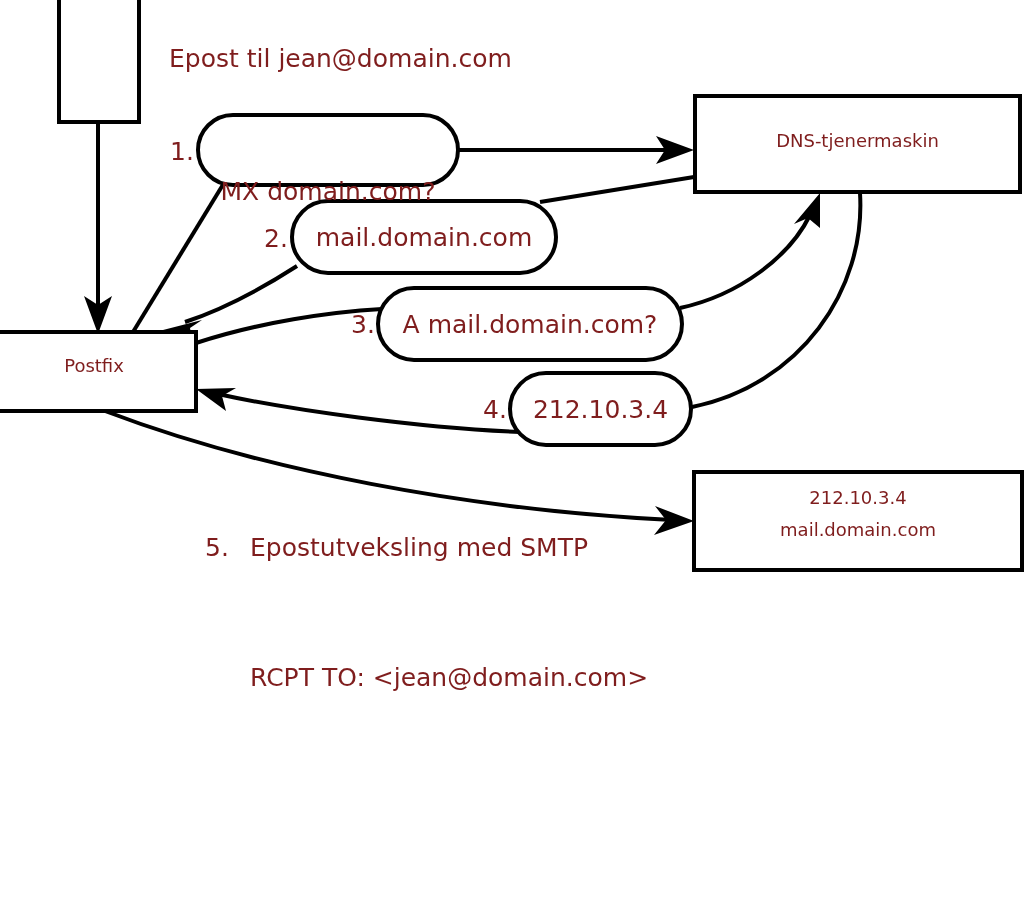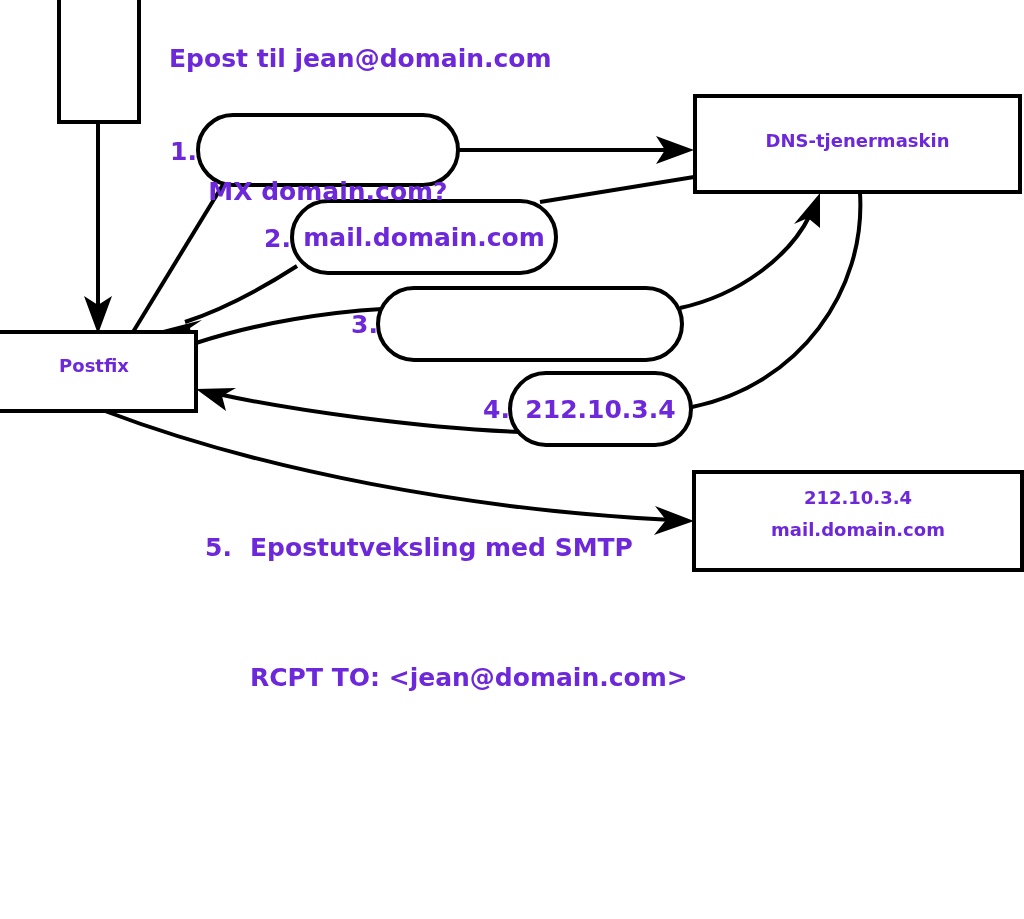--- a/index.html
+++ b/index.html
@@ -41,24 +41,23 @@
     stroke-width: 4;
     stroke-linecap: butt;
   }
   .arrowhead {
     fill: #000000;
     stroke: none;
   }
   .lbl {
     position: absolute;
     font-family: "DejaVu Sans", sans-serif;
-    color: #6d28d9;
+    color: #7f1d1d;
     white-space: pre;
     line-height: 1;
-    font-weight: bold;
   }
   .lbl-center {
     text-align: center;
   }
   .t-header {
     font-size: 25px;
   }
   .t-node {
     font-size: 18px;
   }
@@ -152,20 +151,21 @@
   <div class="lbl t-node lbl-center" style="left:694px; top:489px; width:328px;">212.10.3.4</div>
   <div class="lbl t-node lbl-center" style="left:694px; top:521px; width:328px;">mail.domain.com</div>
 
   <div class="lbl t-step" style="left:170px; top:139px;">1.</div>
   <div class="lbl t-step" style="left:264px; top:226px;">2.</div>
   <div class="lbl t-step" style="left:351px; top:312px;">3.</div>
   <div class="lbl t-step" style="left:483px; top:397px;">4.</div>
 
   <div class="lbl t-bubble lbl-center" style="left:198px; top:138px; width:260px;margin-top:41px;">MX domain.com?</div>
   <div class="lbl t-bubble lbl-center" style="left:292px; top:225px; width:264px;">mail.domain.com</div>
+  <div class="lbl t-bubble lbl-center" style="left:378px; top:312px; width:304px;">A mail.domain.com?</div>
   <div class="lbl t-bubble lbl-center" style="left:510px; top:397px; width:181px;">212.10.3.4</div>
 
   <div class="lbl t-step" style="left:205px; top:535px;">5.</div>
   <div class="lbl t-step" style="left:250px; top:535px;">Epostutveksling med SMTP</div>
 
   <div class="lbl t-mono" style="left:250px; top:600px;">
     <div>RCPT TO: &lt;jean@domain.com&gt;</div>
     
     
     

